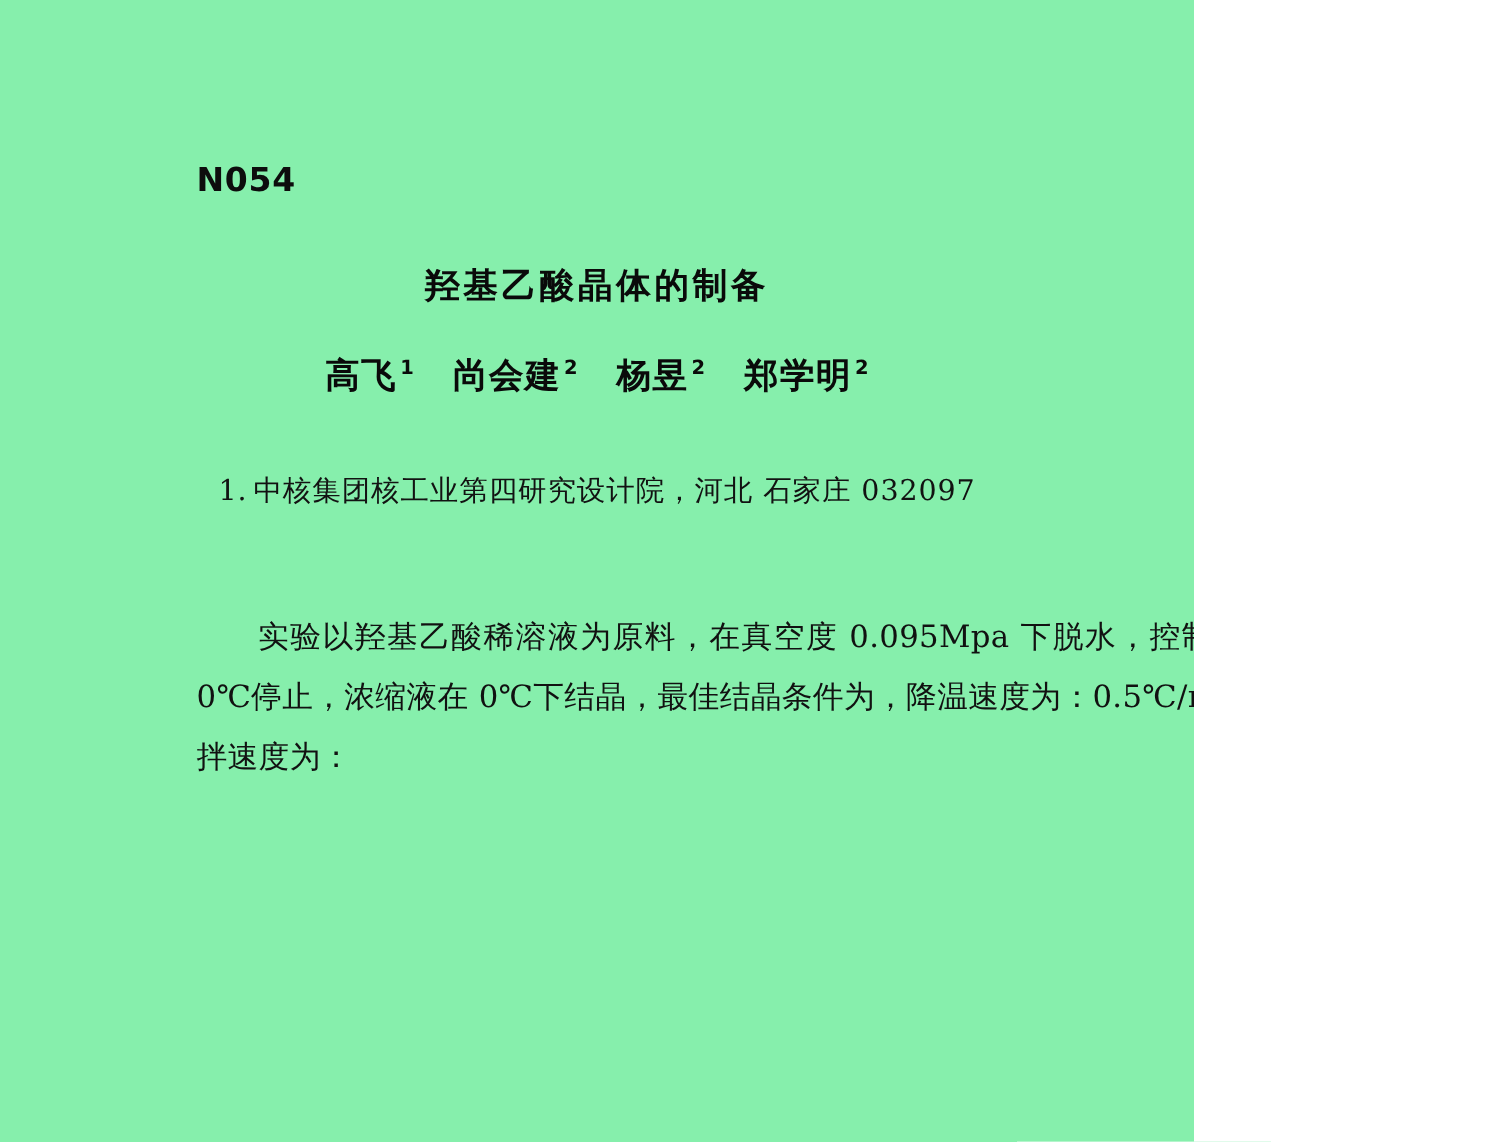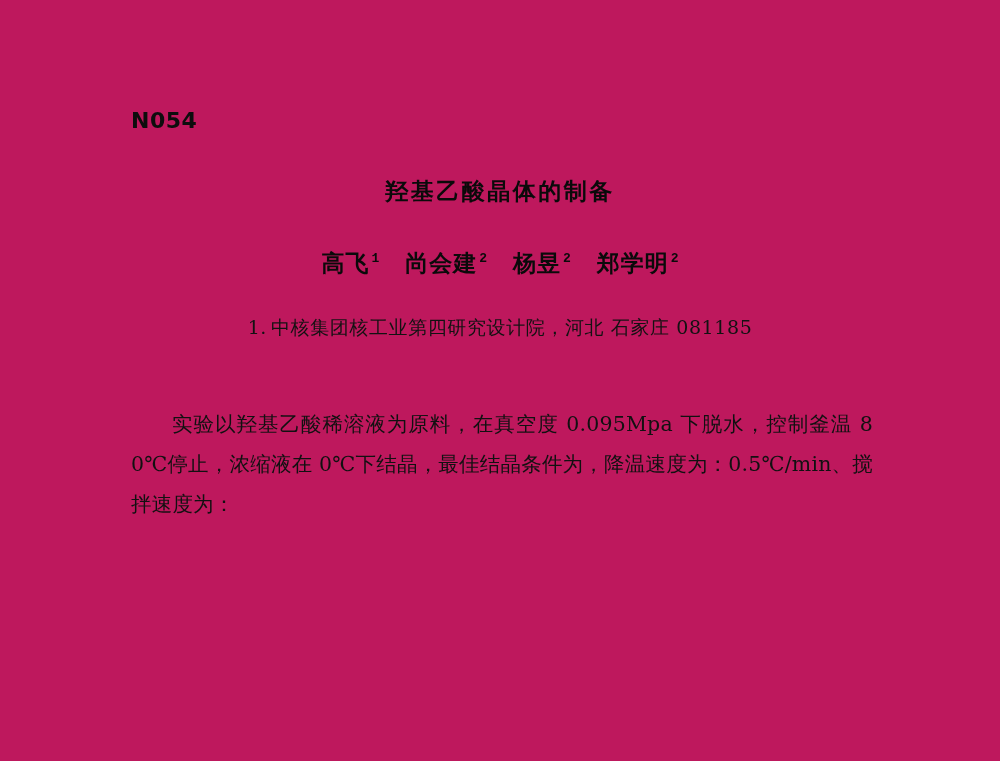--- a/index.html
+++ b/index.html
@@ -12,23 +12,23 @@
     width: 1000px;
     height: 761px;
     overflow: hidden;
     font-family: "DejaVu Serif", "Liberation Serif", serif;
     color: #000000;
     -webkit-font-smoothing: none;
   }
 
   .page {
     position: relative;
-    width: 1000px;
+    width: 796px;
     height: 761px;
-    background: #be185d;
+    background: #86efac;
     overflow: hidden;
   }
 
   
   .paper-number {
     position: absolute;
     left: 131px;
     top: 110px;
     font-family: "DejaVu Sans", "Liberation Sans", sans-serif;
     font-weight: bold;
@@ -61,23 +61,22 @@
     top: 238px;
     text-align: center;
     font-family: "DejaVu Sans", "Liberation Sans", sans-serif;
     font-weight: bold;
     font-size: 23px;
     line-height: 1.15;
     color: #0a0a0a;
   }
   .author {
     display: inline-block;
-    margin: 14px 13px;
+    margin: 0 13px;
     white-space: nowrap;
-    font-family: Liberation Mono, monospace;
   }
   .author .name {
     letter-spacing: 1px;
   }
   .author sup {
     font-size: 13px;
     font-weight: bold;
     vertical-align: super;
     margin-left: 2px;
   }
@@ -144,21 +143,21 @@
       <span class="name">尚会建</span><sup>2</sup>
     </span><span class="author">
       <span class="name">杨昱</span><sup>2</sup>
     </span><span class="author">
       <span class="name">郑学明</span><sup>2</sup>
     </span>
   </div>
 
   <div class="affiliations">
     <div class="affiliation">
-      <span class="aff-num">1.</span><span>中核集团核工业第四研究设计院，河北 石家庄 081185</span>
+      <span class="aff-num">1.</span><span>中核集团核工业第四研究设计院，河北 石家庄 032097</span>
     </div>
   </div>
 
   <div class="body-text">
     <p class="para clipped">实验以羟基乙酸稀溶液为原料，在真空度 0.095Mpa 下脱水，控制釜温 80℃停止，浓缩液在 0℃下结晶，最佳结晶条件为，降温速度为：0.5℃/min、搅拌速度为：</p>
   </div>
 
 </div>
 
 </body></html>

